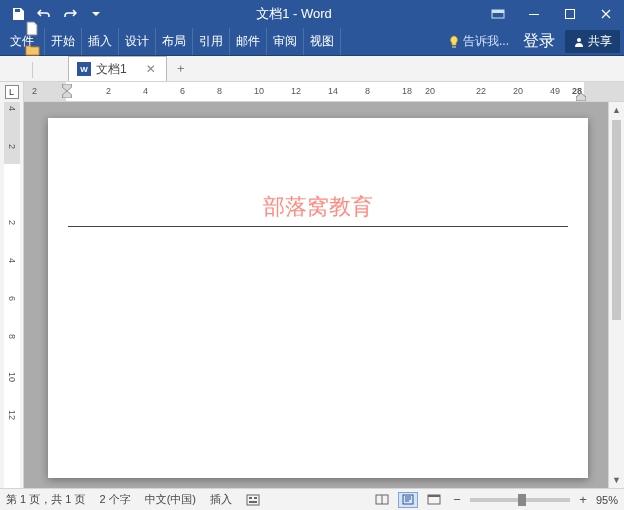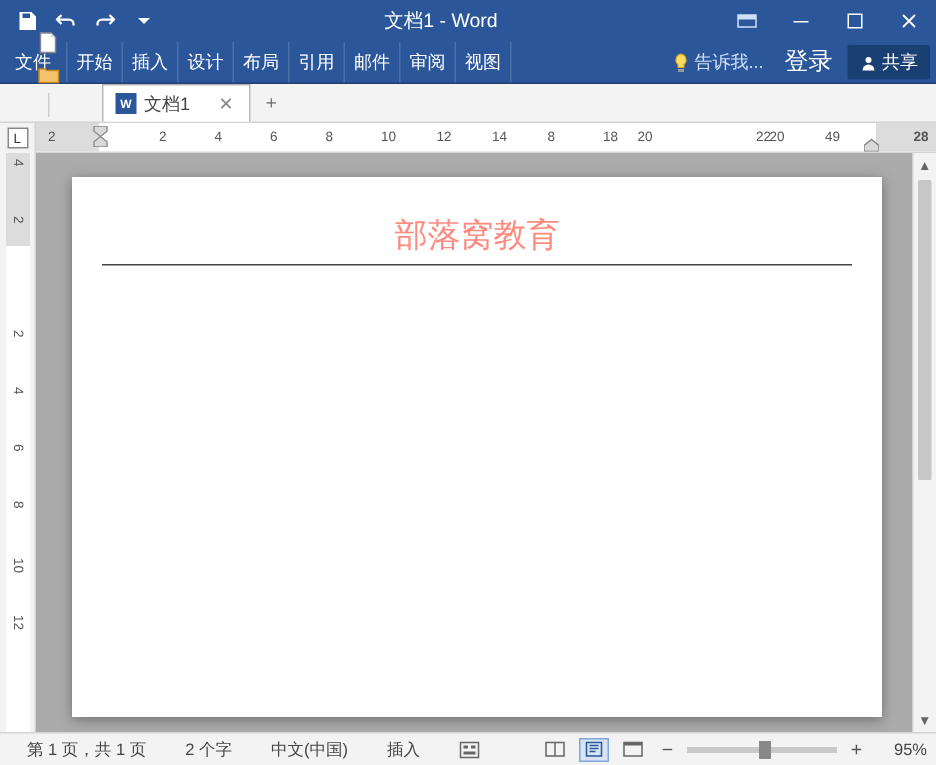--- a/index.html
+++ b/index.html
@@ -33,28 +33,28 @@
 .hruler-inner { position: absolute; left: 0; top: 0; right: 0; height: 100%; display: flex; align-items: center; }
 .rnum { position: absolute; font-size: 9px; color: #555; top: 4px; }
 .rshade { position: absolute; top: 0; bottom: 0; background: #dcdcdc; }
 .indent-marker { position: absolute; top: 2px; width: 10px; height: 14px; }
 .workspace { display: flex; height: 386px; background: #ababab; }
 .vruler { width: 24px; background: #f3f3f3; border-right: 1px solid #d4d4d4; position: relative; }
 .vr-inner { position: absolute; left: 4px; top: 0; bottom: 0; width: 16px; background: #fff; }
 .vr-shade { position: absolute; left: 4px; width: 16px; background: #dcdcdc; }
 .vrnum { position: absolute; font-size: 9px; color: #555; left: 7px; writing-mode: vertical-rl; }
 .canvas { flex: 1; position: relative; overflow: hidden; background: #ababab; padding: 16px 24px 0 24px; }
-.page { width: 540px; background: #fff; box-shadow: 0 2px 8px rgba(0,0,0,0.35); min-height: 360px; position: relative; padding: 24px 20px 0 20px; }
+.page { width: 540px; background: #fff; box-shadow: 0 2px 8px rgba(0,0,0,0.35); min-height: 360px; position: relative; padding: 74px 20px 0 20px; }
 .header-line { border-bottom: 1px solid #444; text-align: center; padding-bottom: 4px; }
 .header-text { font-size: 22px; color: #ff8a80; }
 .scroll-v { width: 16px; background: #f3f3f3; border-left: 1px solid #d4d4d4; position: relative; }
 .scroll-v .arrow { height: 16px; display: flex; align-items: center; justify-content: center; color: #666; font-size: 9px; cursor: pointer; }
 .scroll-v .thumb { position: absolute; left: 3px; right: 3px; background: #c7c7c7; border-radius: 1px; }
 .statusbar { height: 22px; background: #f3f3f3; border-top: 1px solid #d4d4d4; display: flex; align-items: center; font-size: 11px; color: #444; padding: 0 6px; gap: 14px; }
-.statusbar .sitem { white-space: nowrap; cursor: pointer; margin-left: 12px; }
+.statusbar .sitem { white-space: nowrap; cursor: pointer; }
 .status-right { margin-left: auto; display: flex; align-items: center; gap: 6px; }
 .viewbtn { width: 20px; height: 16px; display: flex; align-items: center; justify-content: center; cursor: pointer; border: 1px solid transparent; }
 .viewbtn.active { background: #d6e4f5; border-color: #7ea6d8; }
 .zoom-slider { width: 100px; height: 4px; background: #c9c9c9; position: relative; cursor: pointer; }
 .zoom-slider .zhandle { position: absolute; width: 8px; height: 12px; background: #888; top: -4px; left: 48px; }
 .zoom-btn { width: 14px; text-align: center; cursor: pointer; color: #555; font-size: 13px; }
 svg { display: block; }
 </style>
 </head>
 <body>
@@ -179,24 +179,24 @@
         <span class="rnum" style="left: 82px;">2</span>
         <span class="rnum" style="left: 119px;">4</span>
         <span class="rnum" style="left: 156px;">6</span>
         <span class="rnum" style="left: 193px;">8</span>
         <span class="rnum" style="left: 230px;">10</span>
         <span class="rnum" style="left: 267px;">12</span>
         <span class="rnum" style="left: 304px;">14</span>
         <span class="rnum" style="left: 341px;">8</span>
         <span class="rnum" style="left: 378px;">18</span>
         <span class="rnum" style="left: 401px;">20</span>
-        <span class="rnum" style="left: 452px; margin-left: 28px;">22</span>
+        <span class="rnum" style="left: 452px;">22</span>
         <span class="rnum" style="left: 489px;">20</span>
         <span class="rnum" style="left: 526px;">49</span>
-        <span class="rnum" style="left: 585px; font-weight: bold;">28</span>
+        <span class="rnum" style="left: 548px; font-weight: bold;">28</span>
       </div>
     <svg class="indent-marker" style="left:38px" width="10" height="16" viewBox="0 0 10 16">
         <path fill="#d9d9d9" stroke="#888" d="M0 0h10v4L5 8 0 4z"></path>
         <path fill="#d9d9d9" stroke="#888" d="M0 16h10v-4L5 8 0 12z"></path>
       </svg>
     <svg class="indent-marker" style="left:552px;top:8px" width="10" height="8" viewBox="0 0 10 8">
         <path fill="#d9d9d9" stroke="#888" d="M0 8h10V4L5 0 0 4z"></path>
       </svg>
   </div>
 </div>

